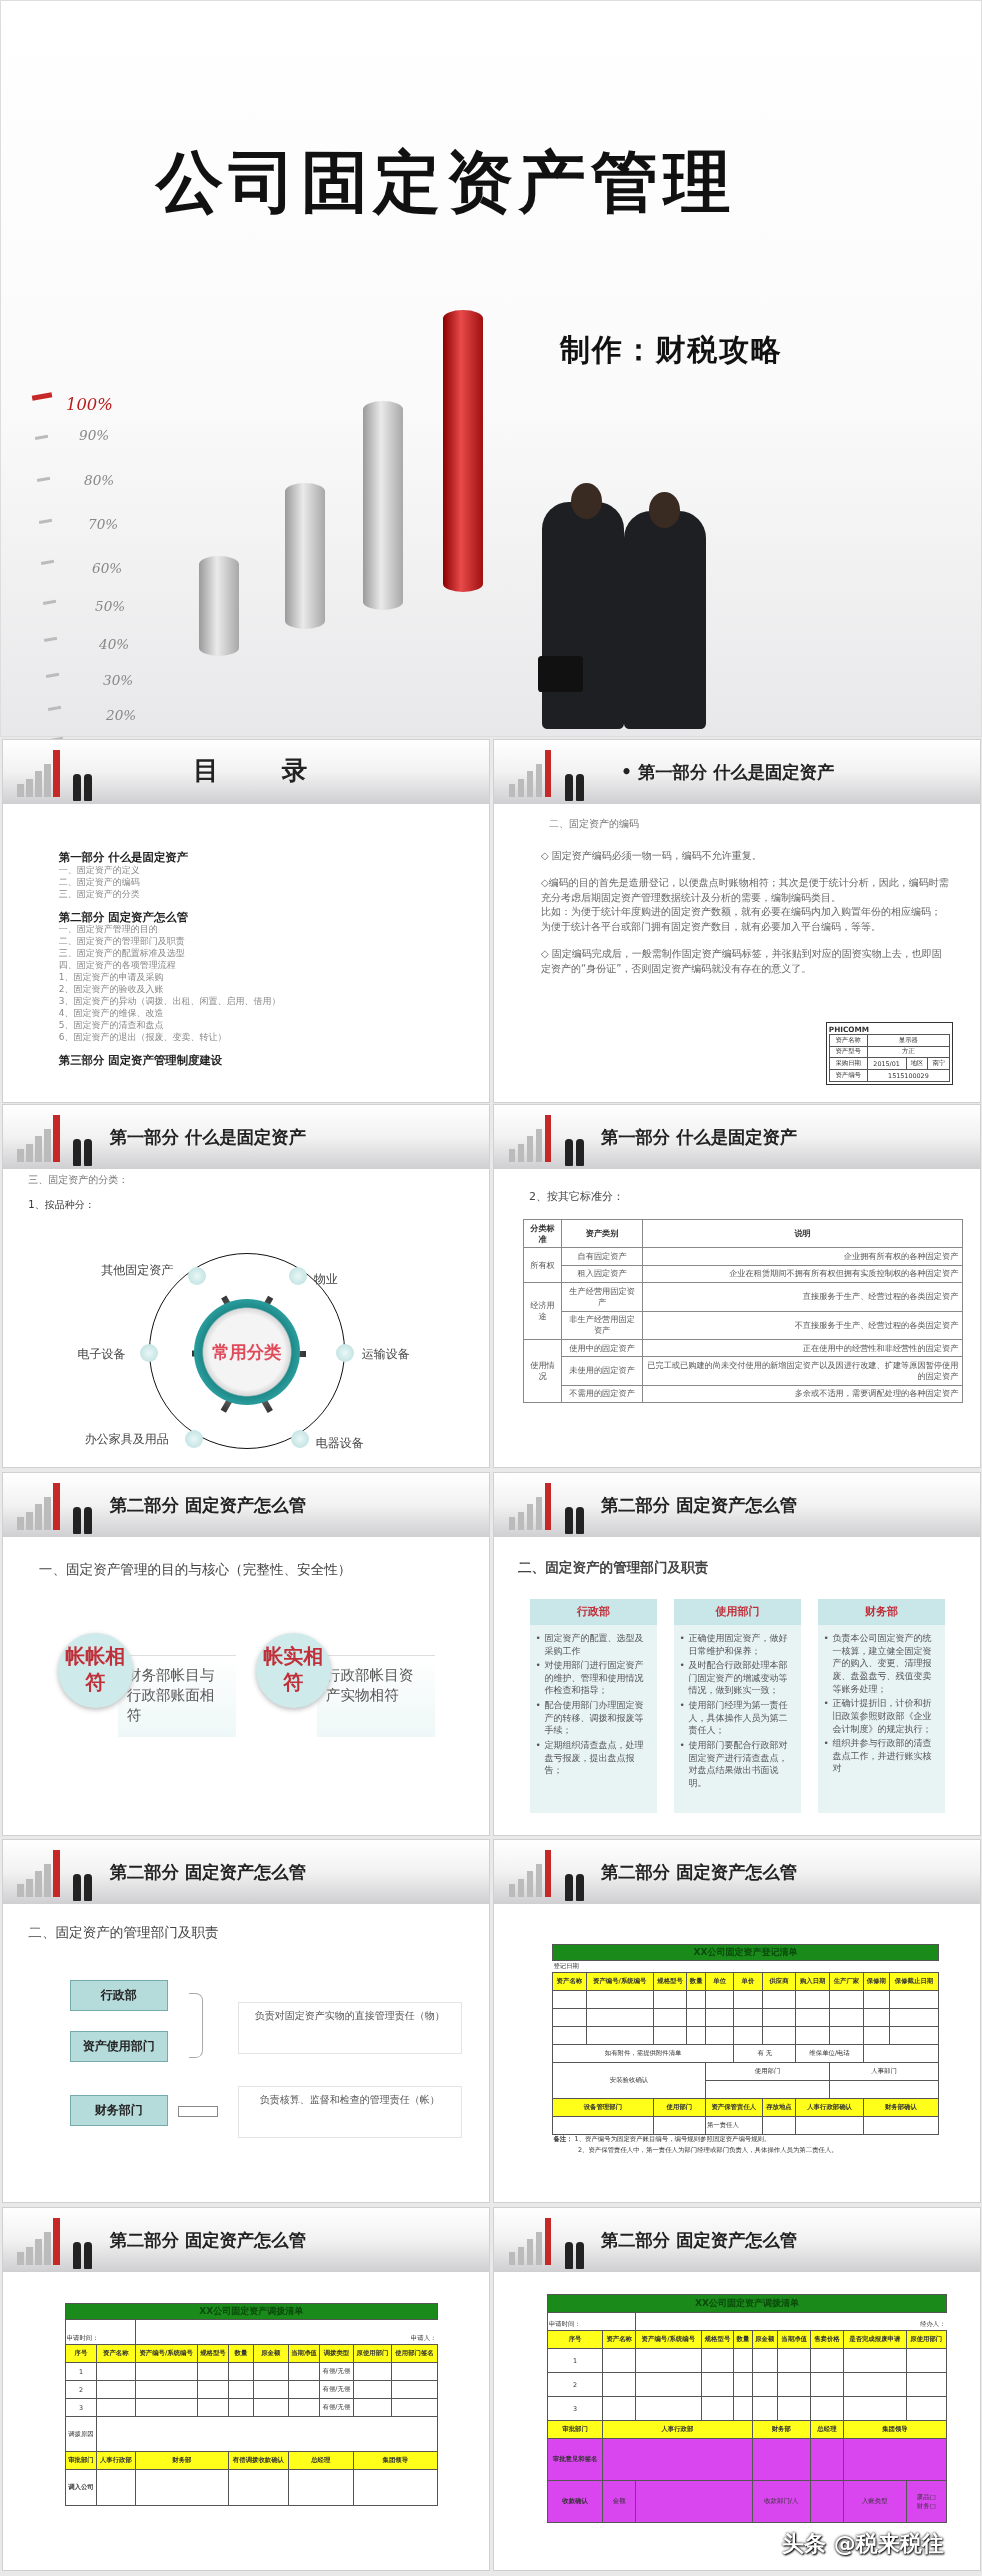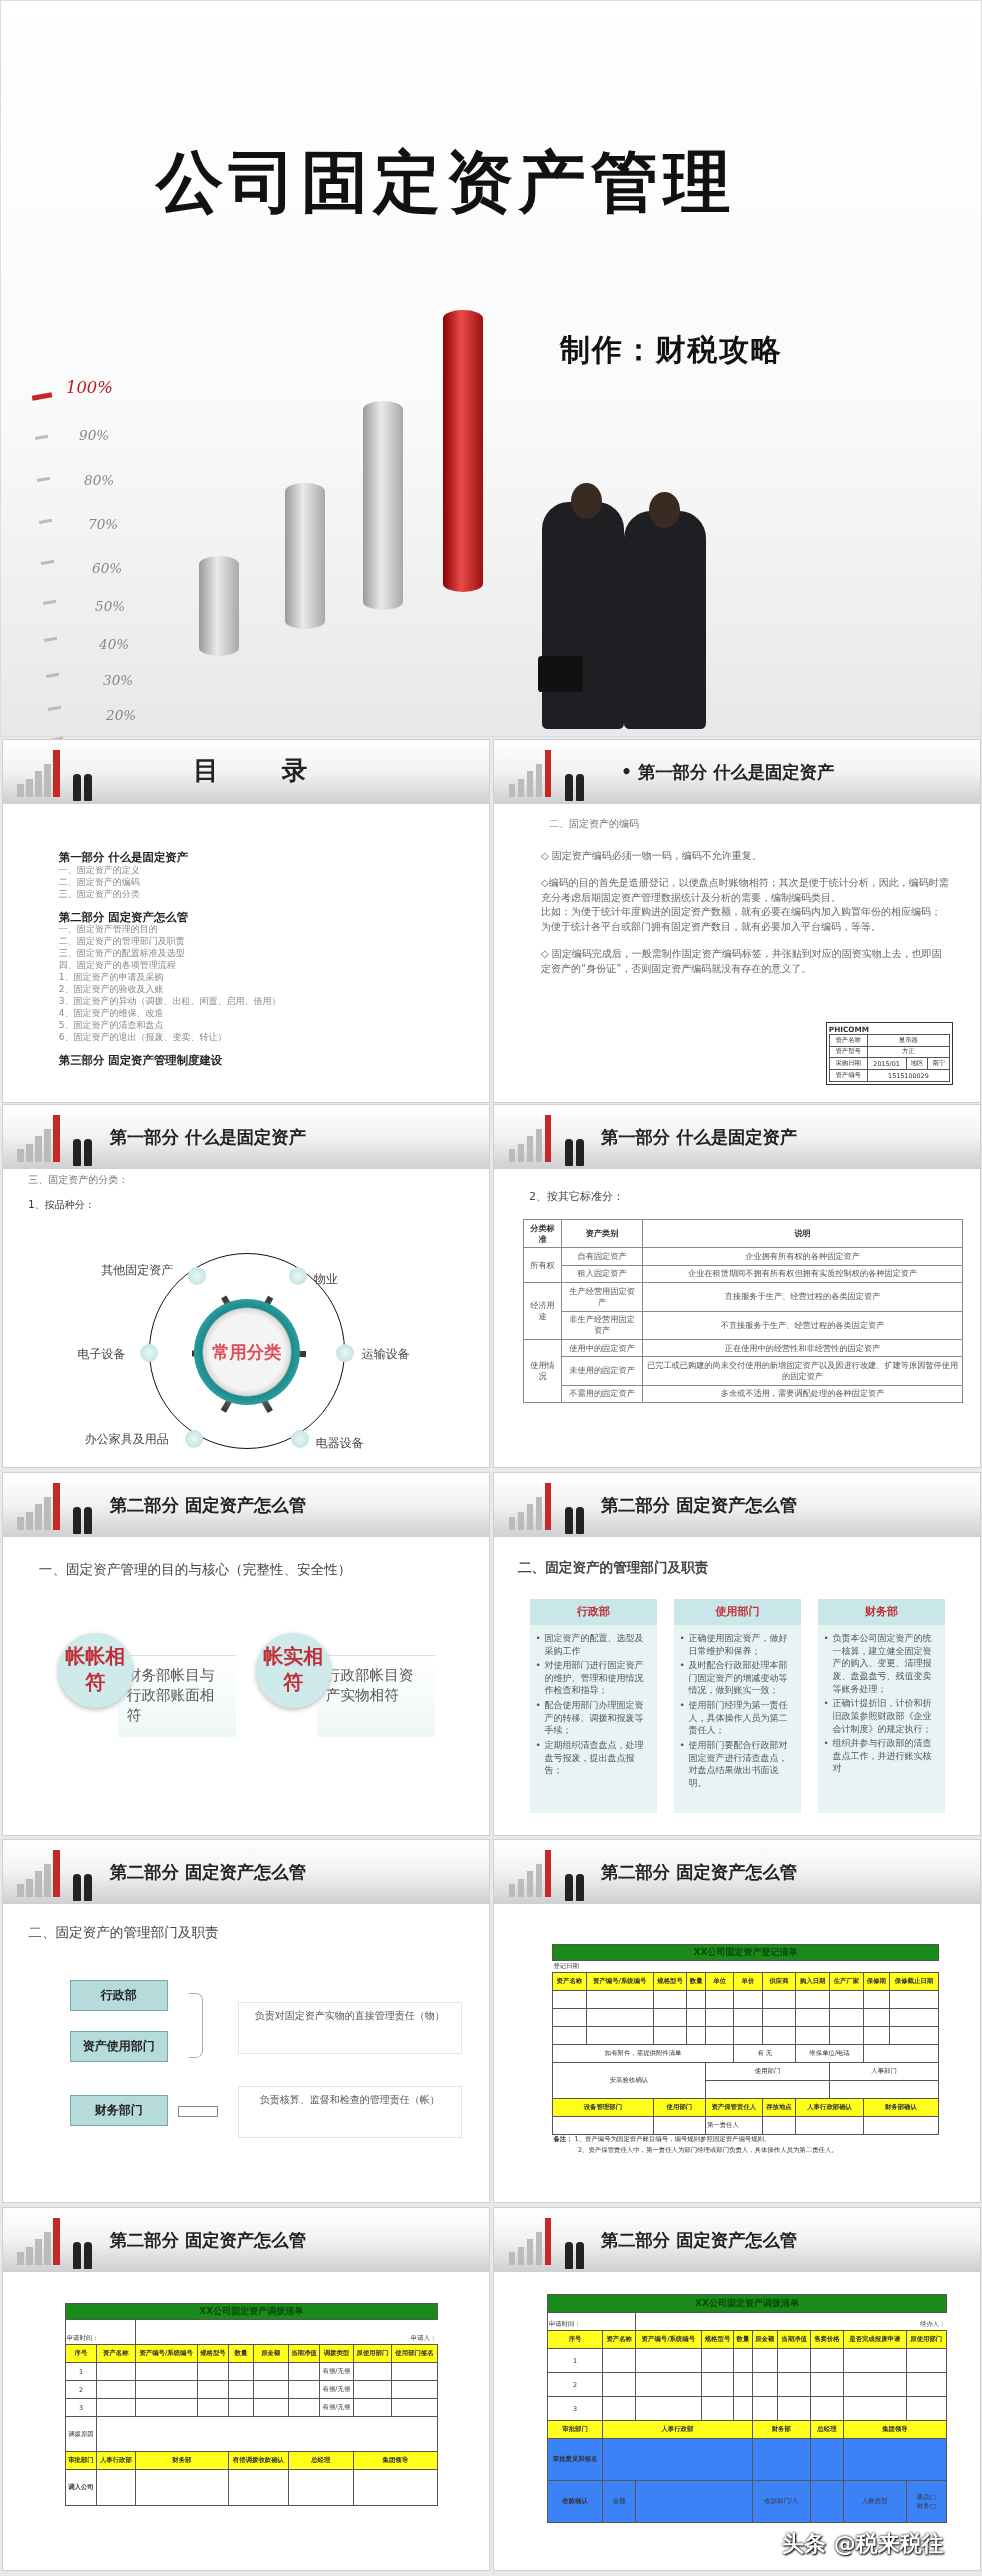--- a/index.html
+++ b/index.html
@@ -30,53 +30,53 @@
 .toc{position:absolute;left:56px;top:36px;font-size:10px;line-height:12.7px}
 .toc h4{font-size:11.4px;color:#222;margin-top:11px}
 .toc p{color:#888;font-size:9px;line-height:12px}
 .s2 .item{font-size:10px;color:#666;line-height:14.6px}
 .label-tbl{position:absolute;left:332px;top:282px;width:127px;border:0.9px solid #333;font-size:6.4px;padding:1.8px}
 .label-tbl table{border-collapse:collapse;width:100%}
 .label-tbl td{border:0.9px solid #555;padding:0.9px 1.8px;text-align:center;height:10px}
 .std-tbl{position:absolute;left:29px;top:50px;width:440px;border-collapse:collapse;font-size:8.2px;color:#555}
 .std-tbl th,.std-tbl td{border:0.9px solid #888;padding:2.7px 3.6px;text-align:center}
 .std-tbl th{font-weight:bold;color:#333;height:22px}
-.std-tbl td.desc{text-align:center}
+.std-tbl td.desc{text-align:right}
 .diagram{position:absolute;left:82px;top:66px;width:264px;height:209px}
 .ring{position:absolute;left:64px;top:18px;width:196px;height:196px;border:1.8px solid #111;border-radius:50%}
 .core{position:absolute;left:109px;top:64px;width:106px;height:106px;border-radius:50%;background:radial-gradient(circle,#f4f4f4 50%,#d9d9d9 58%,#1f8a8a 60%,#2c9f9f 72%,#146d6d 78%);display:flex;align-items:center;justify-content:center;font-size:17.3px;color:#e04a5a;font-weight:bold}
 .node{position:absolute;width:18px;height:18px;border-radius:50%;background:radial-gradient(circle,#e9f7f7,#b7dcdc)}
 .nlabel{position:absolute;font-size:12px;color:#444;white-space:nowrap}
 .arrow{position:absolute;height:5.5px;background:linear-gradient(90deg,#ccc,#333);transform-origin:left center}
 .badge{position:absolute;width:75px;height:75px;border-radius:50%;background:#cfeaea;box-shadow:0 1.8px 5.5px #bbb;color:#c0303a;font-size:20px;line-height:25.5px;text-align:center;padding-top:11px;font-weight:bold}
 .card{position:absolute;background:linear-gradient(180deg,#fff,#eef7f7);border-top:0.9px solid #ddd;font-size:14.6px;color:#555;line-height:20px;padding:9px 9px}
 .col3{position:absolute;top:100px;width:127px;height:214px;background:#e8f3f3}
 .col3 .ch{height:25.5px;background:#c9e6e8;text-align:center;font-size:11px;font-weight:bold;color:#c0303a;line-height:25.5px}
 .col3 ul{list-style:none;padding:7.3px 5.5px;font-size:9px;color:#555;line-height:12.7px}
 .col3 li{margin-bottom:1.8px;padding-left:9px;position:relative}
 .col3 li:before{content:"•";position:absolute;left:0}
 .box{position:absolute;width:98px;height:31px;background:#b6dbdb;border:0.9px solid #7aa;font-size:12px;font-weight:bold;color:#222;display:flex;align-items:center;justify-content:center}
 .note{position:absolute;width:224px;height:52px;border:0.9px solid #e4e4e4;font-size:10px;color:#555;text-align:center;padding-top:5.5px;line-height:14.6px}
 .sheet{position:absolute;font-size:6.4px;color:#333;border-collapse:collapse}
 .sheet td{border:0.9px solid #555;text-align:center;padding:0.9px;height:18px}
 .sheet .g{background:#1a8a1a;color:#0a4a0a;font-size:9px;font-weight:bold;height:13.6px}
 .sheet .y td,.sheet td.y{background:#ffff1a;font-weight:bold;color:#333}
-.sheet td.gray{background:#3b82f6}
+.sheet td.gray{background:#d946ef}
 .sheet td.l{text-align:left}
 .watermark{position:absolute;left:782px;top:2529px;font-size:22px;color:#fff;font-weight:bold;text-shadow:0 0 2.7px #000,0.9px 0.9px 1.8px #000}
 </style>
 </head>
 <body>
 
 <div class="cover">
   <div class="cover-title">公司固定资产管理</div>
   <div class="cover-sub">制作：财税攻略</div>
   <div class="scale">
     <div class="tick red" style="left:3.6px;top:20px"></div>
-      <div class="lbl red" style="left:38px;top:4px">100%</div>
+      <div class="lbl red" style="left:38px;top:21px">100%</div>
     <div class="tick" style="left:7.3px;top:62px"></div>
       <div class="lbl" style="left:51px;top:53px">90%</div>
     <div class="tick" style="left:9px;top:104px"></div>
       <div class="lbl" style="left:56px;top:98px">80%</div>
     <div class="tick" style="left:11px;top:146px"></div>
       <div class="lbl" style="left:60px;top:142px">70%</div>
     <div class="tick" style="left:12.7px;top:187px"></div>
       <div class="lbl" style="left:64px;top:186px">60%</div>
     <div class="tick" style="left:14.6px;top:227px"></div>
       <div class="lbl" style="left:67px;top:224px">50%</div>

